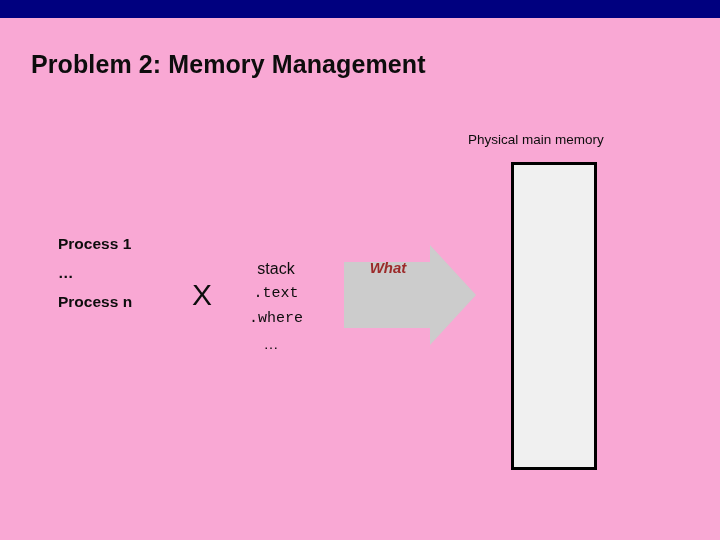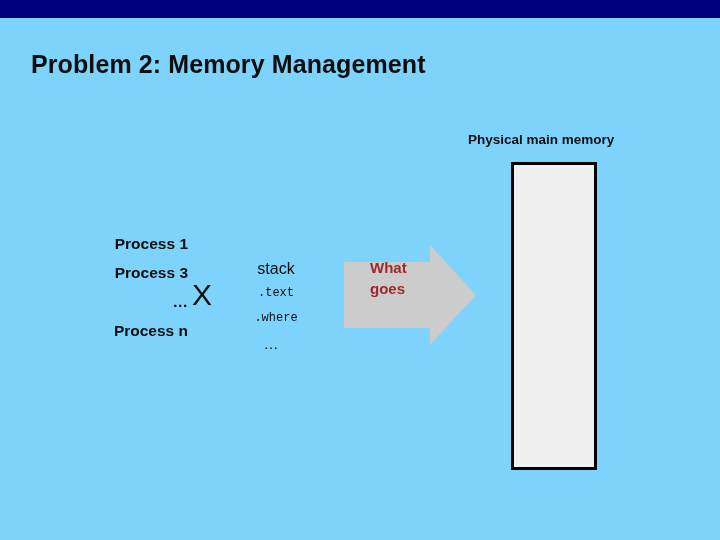--- a/index.html
+++ b/index.html
@@ -13,21 +13,21 @@
     font-family: "Liberation Sans", sans-serif;
     overflow: hidden;
     position: relative;
   }
   .slide {
     position: absolute;
     left: 0;
     top: 0;
     width: 720px;
     height: 540px;
-    background: #7dd3fc;
+    background: #f9a8d4;
   }
   
   .top-bar {
     position: absolute;
     left: 0;
     top: 0;
     width: 720px;
     height: 18px;
     background: #00007f;
   }
@@ -41,21 +41,21 @@
     color: #0d0d0d;
     letter-spacing: 0.1px;
     white-space: nowrap;
   }
   
   .memory-caption {
     position: absolute;
     left: 468px;
     top: 132px;
     font-size: 13.5px;
-    font-weight: bold;
+    font-weight: normal;
     color: #0d0d0d;
     white-space: nowrap;
   }
   
   .memory-box {
     position: absolute;
     left: 511px;
     top: 162px;
     width: 86px;
     height: 308px;
@@ -66,21 +66,20 @@
   
   .process-list {
     position: absolute;
     left: 58px;
     top: 229px;
     width: 130px;
     font-size: 15.5px;
     font-weight: bold;
     color: #0d0d0d;
     line-height: 29px;
-    text-align: right;
   }
   .process-list .proc-line {
     white-space: nowrap;
   }
   .process-list .proc-ellipsis {
     font-size: 15.5px;
     line-height: 29px;
   }
   
   .times-symbol {
@@ -102,21 +101,21 @@
     color: #0d0d0d;
   }
   .segment-list .seg-sans {
     font-family: "Liberation Sans", sans-serif;
     font-size: 16px;
     line-height: 25px;
     white-space: nowrap;
   }
   .segment-list .seg-mono {
     font-family: "Liberation Mono", monospace;
-    font-size: 12px;
+    font-size: 15px;
     line-height: 25px;
     white-space: nowrap;
   }
   .segment-list .seg-ellipsis {
     font-family: "Liberation Sans", sans-serif;
     font-size: 15px;
     line-height: 25px;
     padding-right: 10px;
   }
   
@@ -127,26 +126,27 @@
     width: 134px;
     height: 104px;
   }
   .arrow-wrap svg {
     display: block;
     width: 134px;
     height: 104px;
   }
   .arrow-label {
     position: absolute;
-    left: 370px;
+    left: 346px;
     top: 258px;
     width: 84px;
-    text-align: left;
+    text-align: center;
     font-size: 15px;
     font-weight: bold;
+    font-style: italic;
     color: #9c2a2a;
     line-height: 20.5px;
   }
   .arrow-label div {
     white-space: nowrap;
   }
 </style>
 </head>
 <body>
 
@@ -155,21 +155,20 @@
   <div class="top-bar"></div>
 
   <div class="slide-title">Problem 2: Memory Management</div>
 
   <div class="memory-caption">Physical main memory</div>
 
   <div class="memory-box"></div>
 
   <div class="process-list">
     <div class="proc-line">Process 1</div>
-    <div class="proc-line">Process 3</div>
     <div class="proc-line proc-ellipsis">…</div>
     <div class="proc-line">Process n</div>
   </div>
 
   <div class="times-symbol">X</div>
 
   <div class="segment-list">
     <div class="seg-sans">stack</div>
     <div class="seg-mono">.text</div>
     <div class="seg-mono">.where</div>
@@ -177,16 +176,15 @@
   </div>
 
   <div class="arrow-wrap">
     <svg viewBox="0 0 134 104" xmlns="http://www.w3.org/2000/svg">
       <polygon points="0,19 86,19 86,2 132,52 86,102 86,85 0,85" fill="#cccccc"></polygon>
     </svg>
   </div>
 
   <div class="arrow-label">
     <div>What</div>
-    <div>goes</div>
   </div>
 
 </div>
 
 </body></html>

